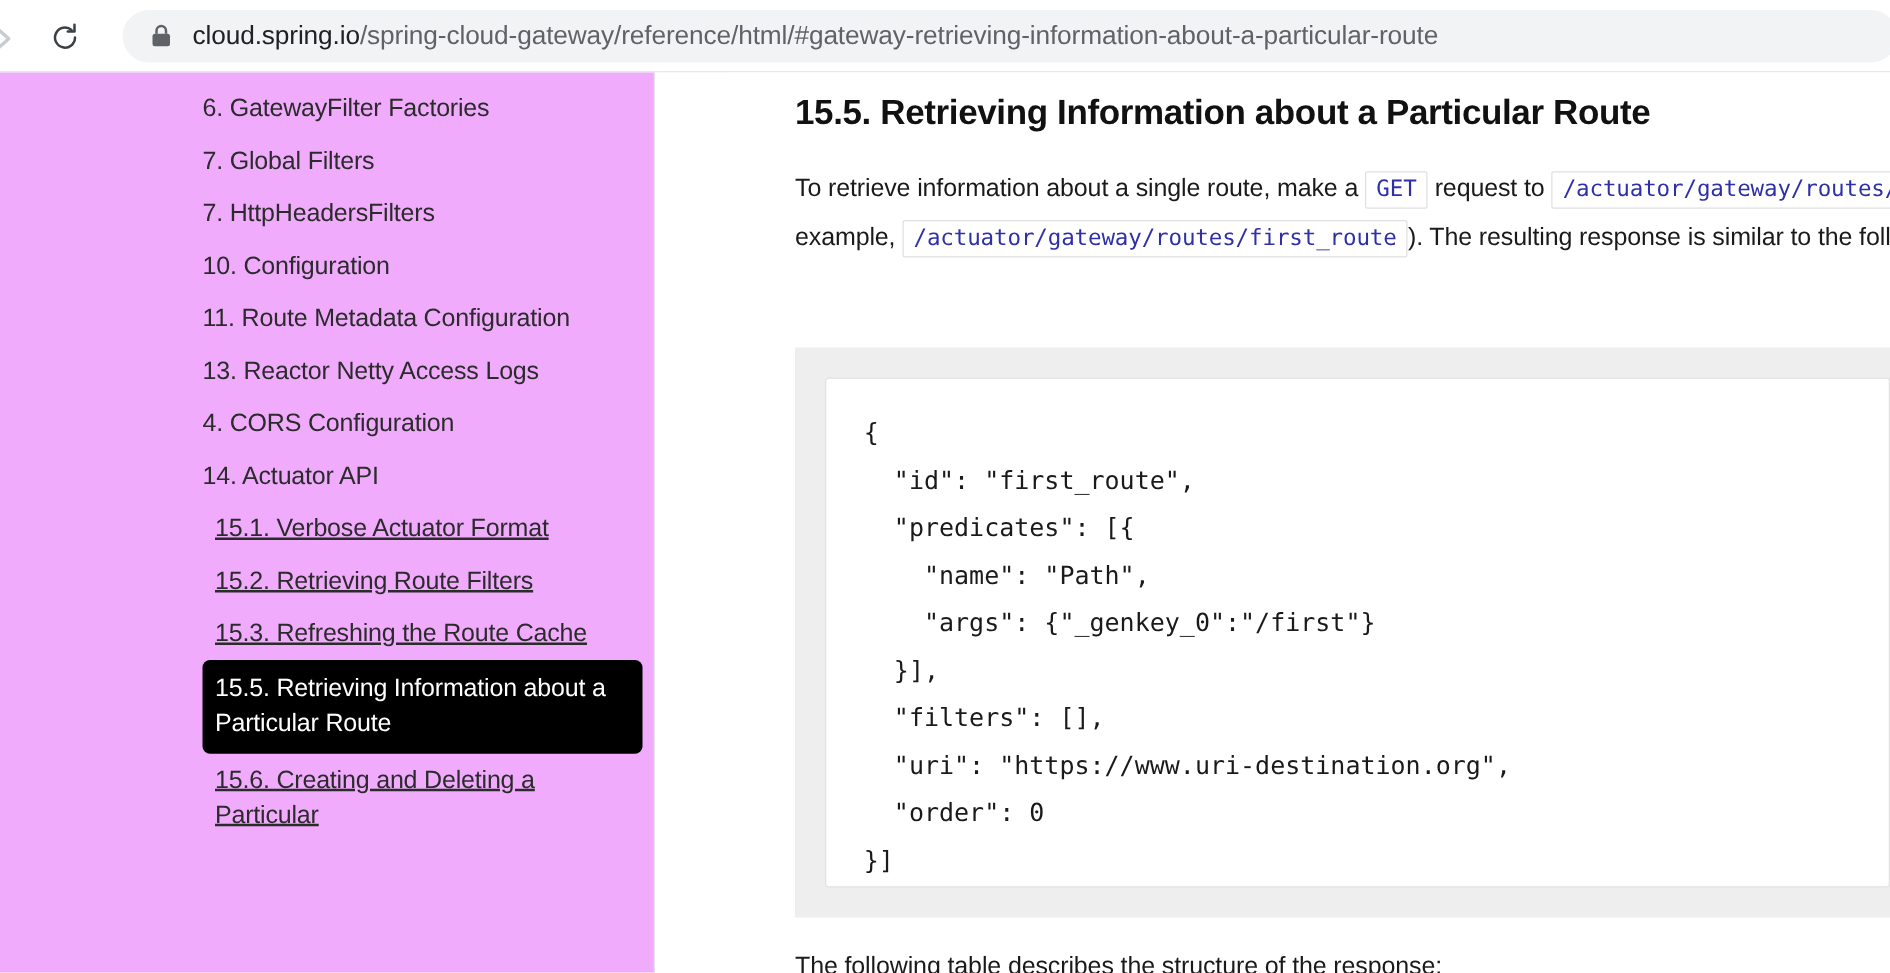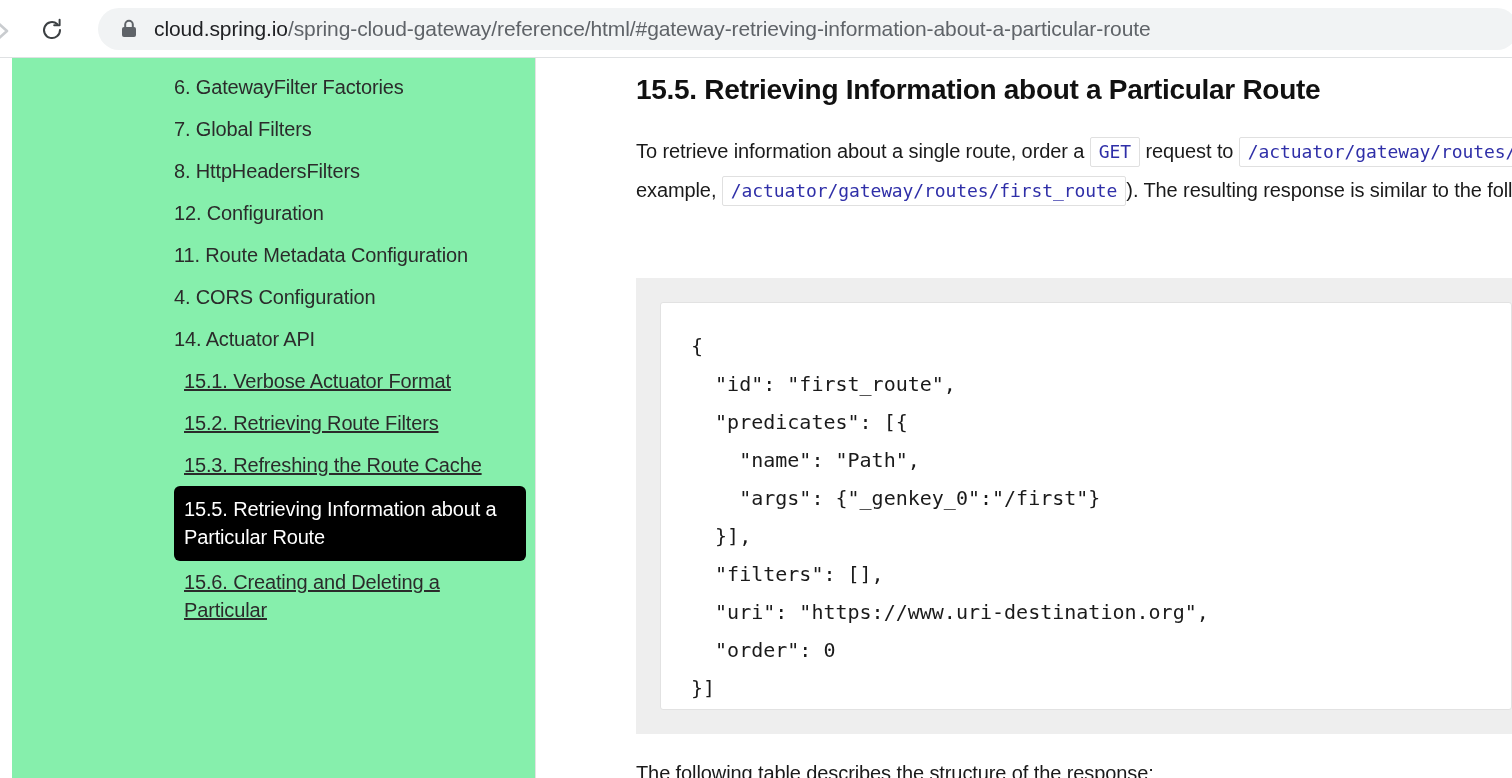--- a/index.html
+++ b/index.html
@@ -53,23 +53,23 @@
 
   
   .page {
     position: absolute; left: 0; top: 58px;
     width: 1512px; height: 720px;
     background: #ffffff;
   }
 
   
   .sidebar {
-    position: absolute; left: 12px; top: 0;
+    position: absolute; left: 0; top: 0;
     width: 524px; height: 720px;
-    background: #86efac;
+    background: #f0abfc;
     border-right: 1px solid #e3e3e3;
     overflow: hidden;
     padding-top: 8px;
   }
   .toc-item {
     font-size: 20px;
     line-height: 28px;
     color: #2b2b2b;
     padding: 7px 10px 7px 0;
     margin-left: 162px;
@@ -182,36 +182,37 @@
     </span>
     <span class="url-text"><span class="host">cloud.spring.io</span><span>/spring-cloud-gateway/reference/html/#gateway-retrieving-information-about-a-particular-route</span></span>
   </div>
 </div>
 
 <div class="page">
 
   <nav class="sidebar">
     <div class="toc-item">6. GatewayFilter Factories</div>
     <div class="toc-item">7. Global Filters</div>
-    <div class="toc-item">8. HttpHeadersFilters</div>
-    <div class="toc-item">12. Configuration</div>
+    <div class="toc-item">7. HttpHeadersFilters</div>
+    <div class="toc-item">10. Configuration</div>
     <div class="toc-item">11. Route Metadata Configuration</div>
+    <div class="toc-item">13. Reactor Netty Access Logs</div>
     <div class="toc-item">4. CORS Configuration</div>
     <div class="toc-item">14. Actuator API</div>
     <div class="toc-item lvl2">15.1. Verbose Actuator Format</div>
     <div class="toc-item lvl2">15.2. Retrieving Route Filters</div>
     <div class="toc-item lvl2">15.3. Refreshing the Route Cache</div>
     <div class="toc-item active">15.5. Retrieving Information about a Particular Route</div>
     <div class="toc-item lvl2">15.6. Creating and Deleting a Particular</div>
   </nav>
 
   <main class="content">
     <h1 class="section-title">15.5. Retrieving Information about a Particular Route</h1>
 
-    <p class="para"><span>To retrieve information about a single route, order a </span><code class="inline">GET</code><span> request to </span><code class="inline">/actuator/gateway/routes/{id}</code><span> (for example, </span><code class="inline">/actuator/gateway/routes/first_route</code><span>). The resulting response is similar to the following:</span></p>
+    <p class="para"><span>To retrieve information about a single route, make a </span><code class="inline">GET</code><span> request to </span><code class="inline">/actuator/gateway/routes/{id}</code><span> (for example, </span><code class="inline">/actuator/gateway/routes/first_route</code><span>). The resulting response is similar to the following:</span></p>
   </main>
 
   <div class="listing-outer">
     <div class="listing-inner">
       <pre class="code">{
   "id": "first_route",
   "predicates": [{
     "name": "Path",
     "args": {"_genkey_0":"/first"}
   }],

